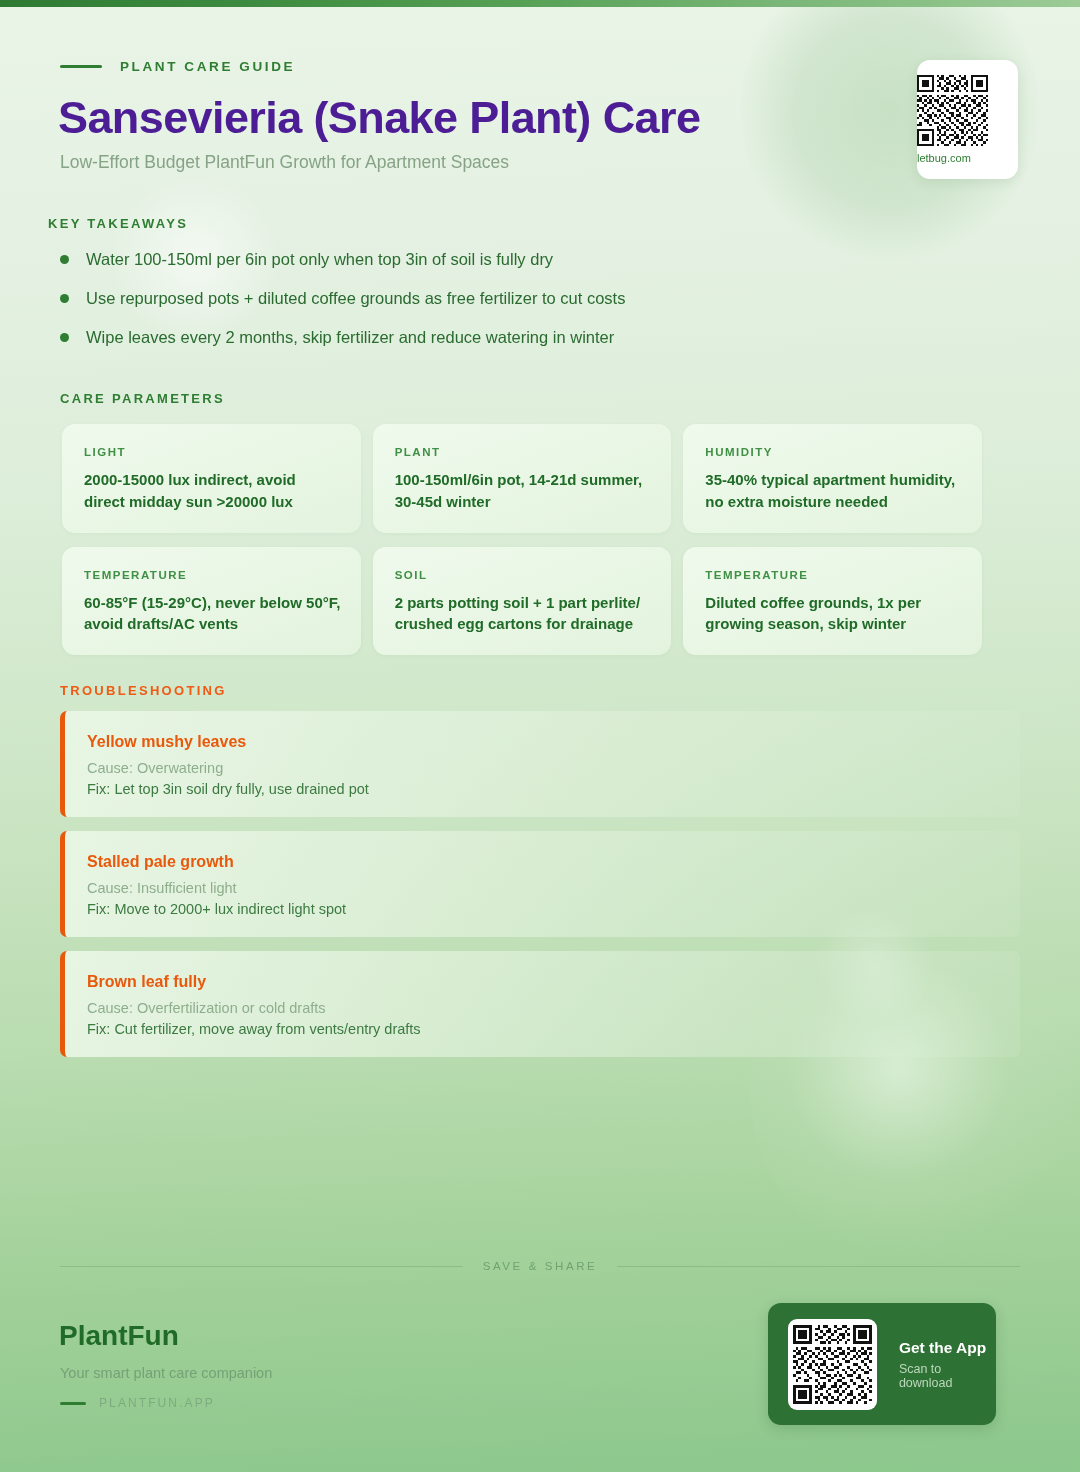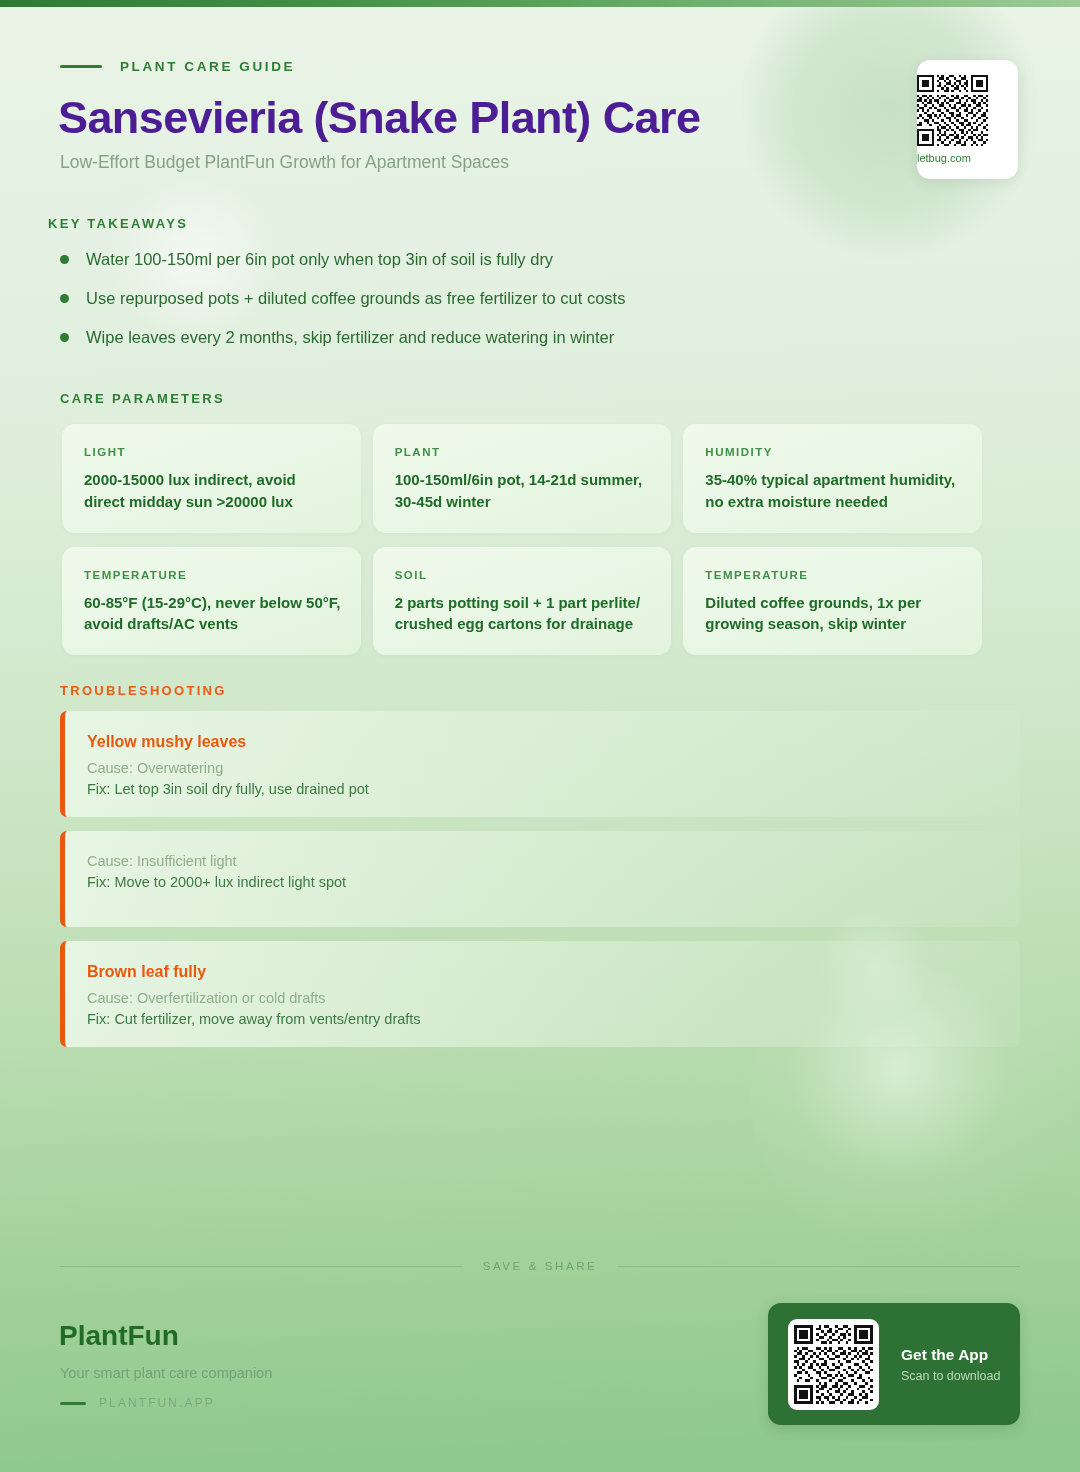--- a/index.html
+++ b/index.html
@@ -214,21 +214,21 @@
     display: flex; align-items: center; gap: 13px;
   }
   .brand-url-dash { width: 26px; height: 3px; background: #2e7d32; border-radius: 2px; }
   .brand-url-text {
     font-size: 12px; letter-spacing: 2.1px; color: #7eaa80;
   }
 
   .app-card {
     position: absolute;
     top: 1303px; left: 768px;
-    width: 252px; height: 122px;
+    width: 228px; height: 122px;
     background: #2e7134;
     border-radius: 13px;
     display: flex; align-items: center; gap: 22px;
     padding: 0 0 0 20px;
     box-shadow: 0 4px 14px rgba(30,70,30,0.18);
   }
   .app-qr-wrap {
     width: 91px; height: 91px; background: #fff;
     border-radius: 9px;
     display: flex; align-items: center; justify-content: center;
@@ -550,20 +550,21 @@
 
   <div class="section-label orange" style="top:683px; left:60px;">TROUBLESHOOTING</div>
 
   <div class="trouble-list">
     <div class="trouble-item">
       <div class="trouble-title">Yellow mushy leaves</div>
       <div class="trouble-cause">Cause: Overwatering</div>
       <div class="trouble-fix">Fix: Let top 3in soil dry fully, use drained pot</div>
     </div>
     <div class="trouble-item">
+      <div class="trouble-title">Stalled pale growth</div>
       <div class="trouble-cause">Cause: Insufficient light</div>
       <div class="trouble-fix">Fix: Move to 2000+ lux indirect light spot</div>
     </div>
     <div class="trouble-item">
       <div class="trouble-title">Brown leaf fully</div>
       <div class="trouble-cause">Cause: Overfertilization or cold drafts</div>
       <div class="trouble-fix">Fix: Cut fertilizer, move away from vents/entry drafts</div>
     </div>
   </div>
 

